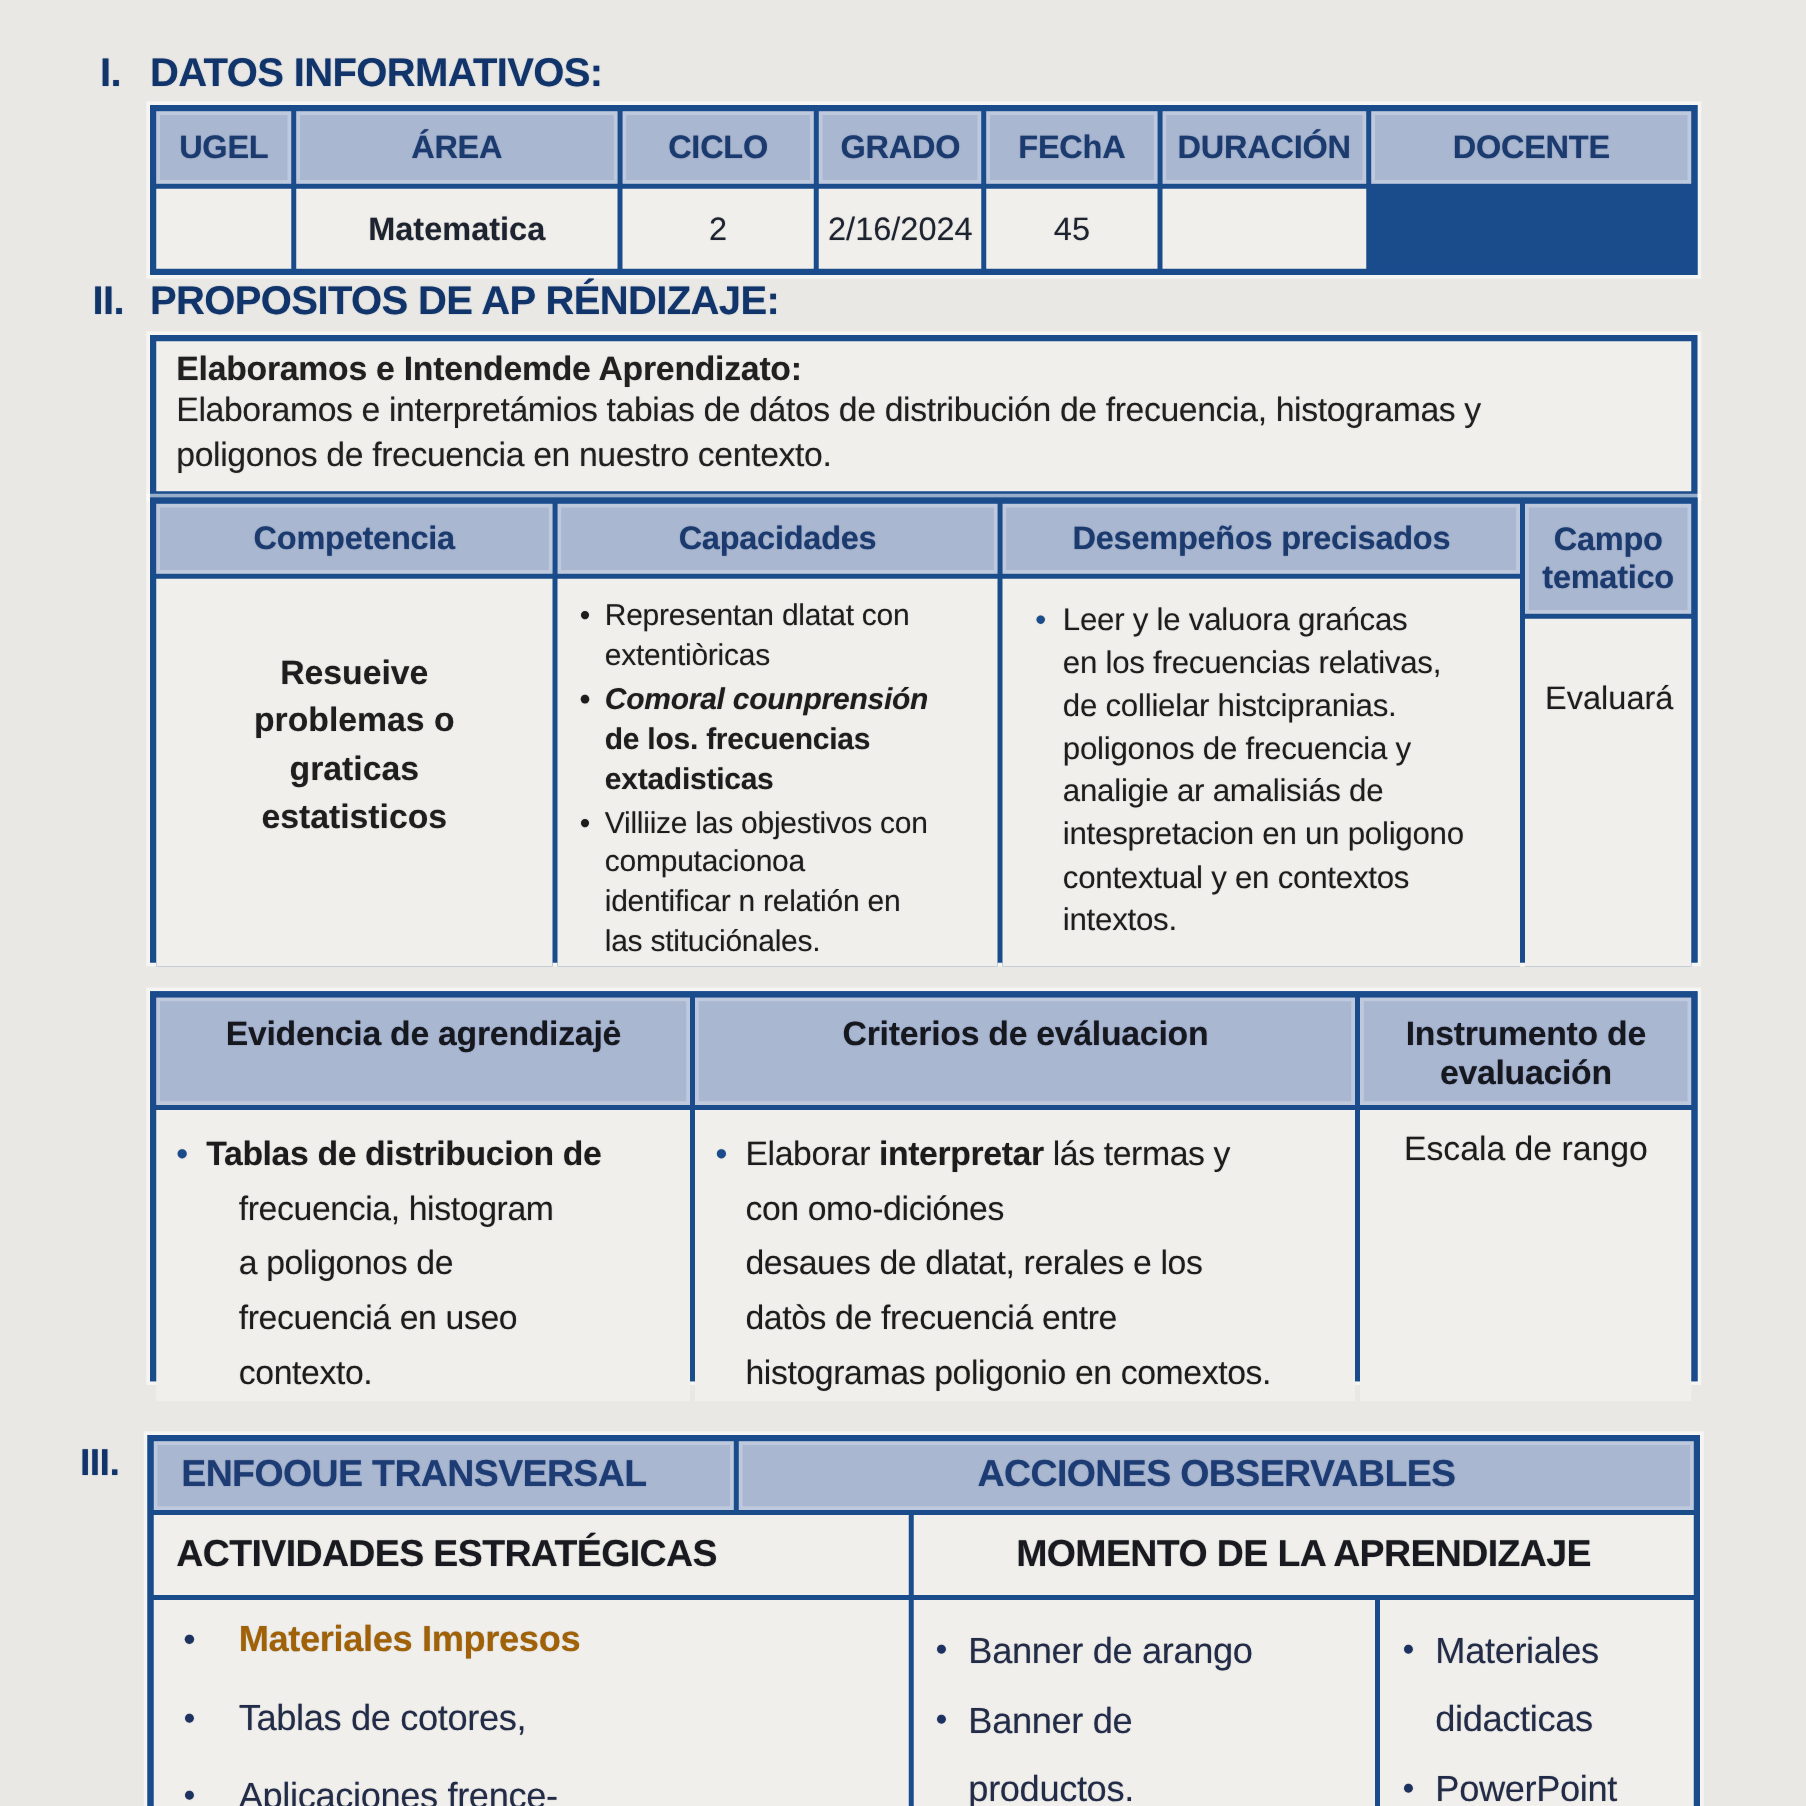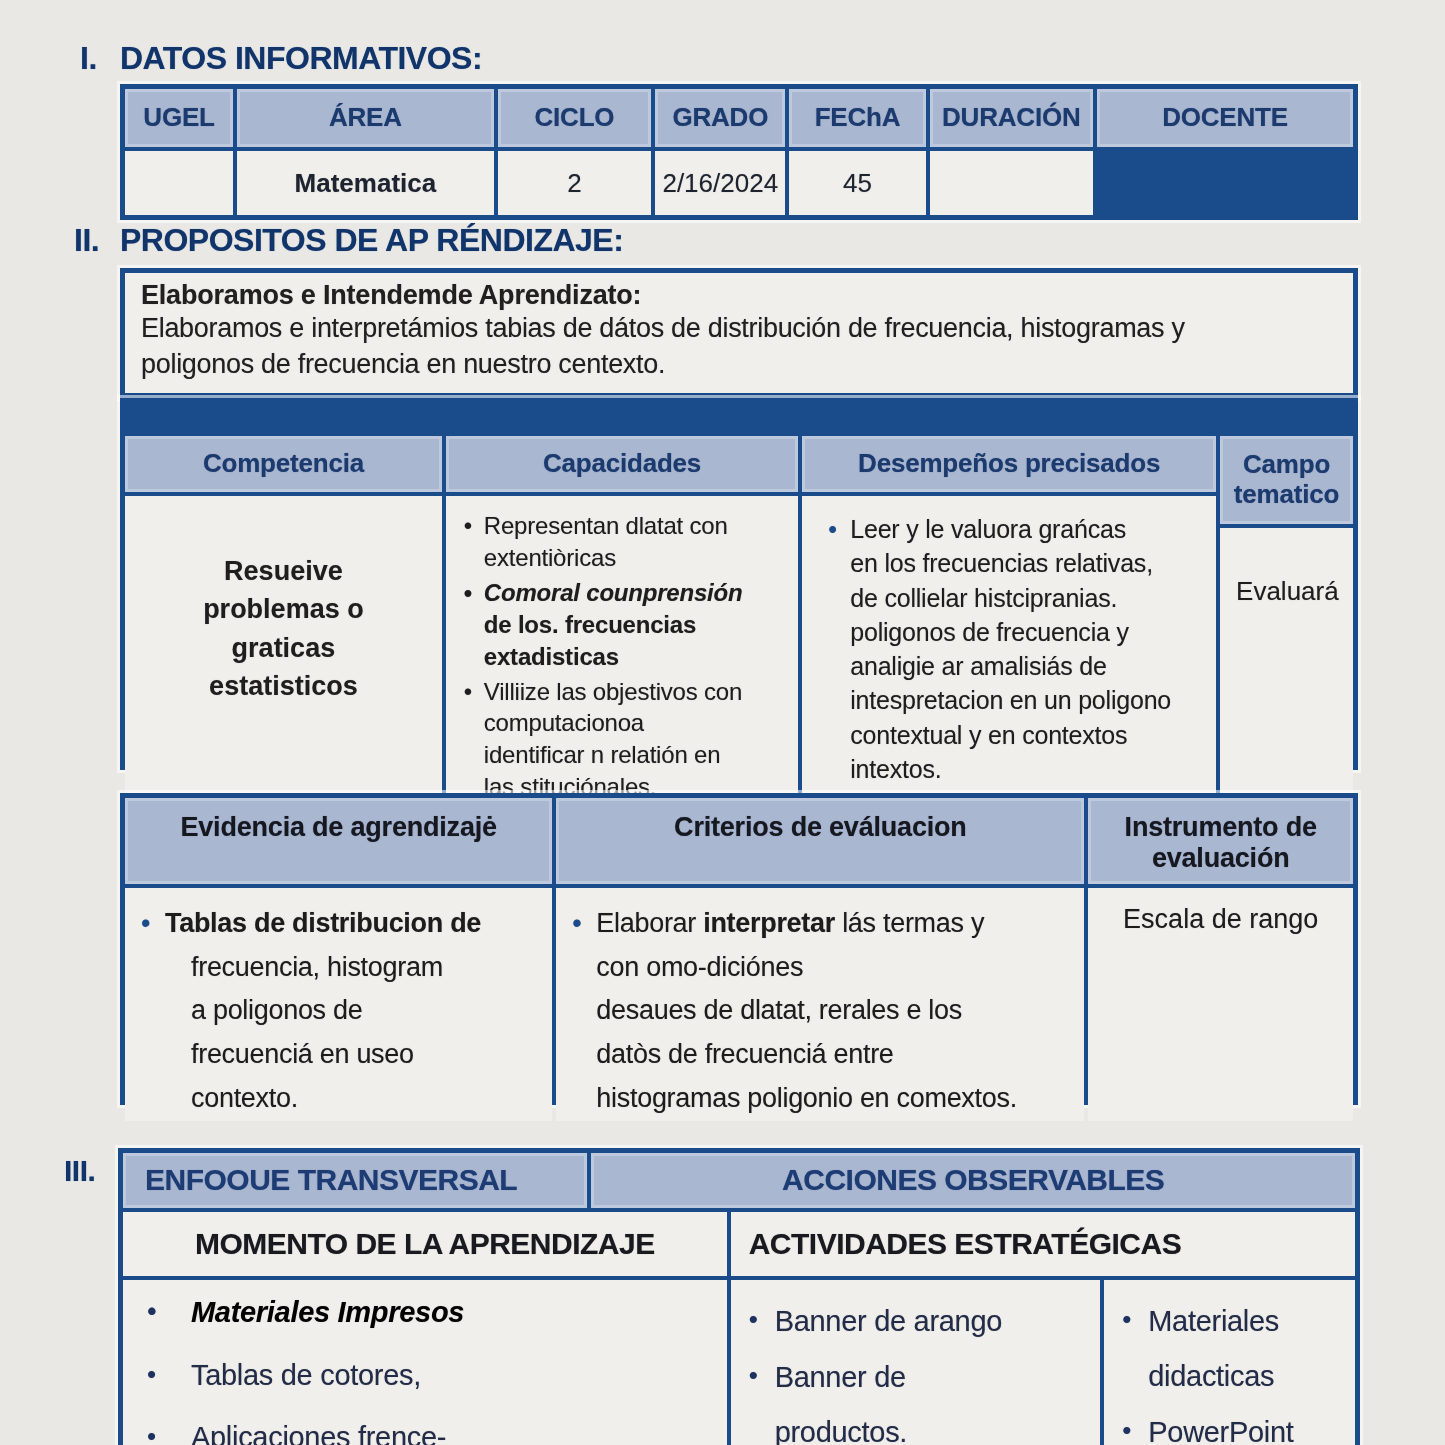--- a/index.html
+++ b/index.html
@@ -36,21 +36,21 @@
 
   
   #intro{left:120px;top:268px;width:1238px;height:130px;border:5px solid #1a4c8c;
          background:#f0efec;padding:7px 16px;box-sizing:border-box;position:absolute;
          box-shadow:0 0 0 3px rgba(255,255,255,.55);}
   .intro-title{font-weight:bold;font-size:27px;letter-spacing:-0.2px;}
   .intro-body{font-size:27px;line-height:1.32;white-space:pre-line;letter-spacing:-0.3px;}
 
   
   #t2{left:120px;top:398px;width:1238px;height:372px;}
-  #t2 .grid{grid-template-columns:25.8% 28.7% 33.7% 1fr;margin-top:33px;}
+  #t2 .grid{grid-template-columns:25.8% 28.7% 33.7% 1fr;}
   .col{display:flex;flex-direction:column;gap:4px;background:#1a4c8c;}
   .col .th{flex:0 0 auto;height:56px;}
   .col .th.tall{height:88px;}
   .col .td{flex:1;}
   .comp{display:flex;justify-content:center;padding-top:56px;text-align:center;
         font-weight:bold;font-size:27px;line-height:1.42;color:#1e1e1e;white-space:pre-line;}
   ul.blist{margin:0;padding:14px 6px 0 14px;list-style:none;}
   ul.blist li{position:relative;padding-left:24px;font-size:24px;line-height:1.33;
               margin-bottom:3px;white-space:pre-line;letter-spacing:-0.2px;color:#1d1d1d;}
   ul.blist li::before{content:"\2022";position:absolute;left:4px;top:0;}
@@ -86,21 +86,21 @@
   .hdr2{background:#f0efec;font-weight:bold;font-size:30px;color:#191a1f;
         display:flex;align-items:center;letter-spacing:-0.5px;
         text-shadow:0 0 1px rgba(20,20,20,.4);}
   .hdr2.center{justify-content:center;}
   .hdr2.left{padding-left:18px;}
   ul.slist{margin:0;padding:14px 4px 0 14px;list-style:none;}
   ul.slist li{position:relative;white-space:pre-line;color:#222c48;letter-spacing:-0.3px;}
   ul.slist li::before{content:"\2022";position:absolute;color:#1d3260;}
   ul.slist1 li{padding-left:54px;font-size:29px;line-height:1.3;margin-bottom:25px;}
   ul.slist1 li::before{left:10px;top:1px;font-size:26px;}
-  ul.slist1 li.first{font-weight:bold;color:#000000;font-style:italic;}
+  ul.slist1 li.first{font-weight:bold;color:#a16207;}
   ul.slist23 li{padding-left:30px;font-size:29px;line-height:1.9;margin-bottom:1px;}
   ul.slist23 li::before{left:4px;top:1px;font-size:26px;}
   .body-shadow{text-shadow:0 0 1px rgba(40,40,40,.35);}
 </style>
 </head>
 <body>
 
 <div class="page body-shadow">
 
   <div class="sec-h" id="h1">
@@ -210,22 +210,22 @@
 
   <div class="sec-h" id="h3">III.</div>
 
   <div class="tbl" id="t4">
     <div class="rows">
       <div class="row row1">
         <div class="th left">ENFOOUE TRANSVERSAL</div>
         <div class="th">ACCIONES OBSERVABLES</div>
       </div>
       <div class="row row2">
+        <div class="hdr2 left">ACTIVIDADES ESTRATÉGICAS</div>
         <div class="hdr2 center">MOMENTO DE LA APRENDIZAJE</div>
-        <div class="hdr2 left">ACTIVIDADES ESTRATÉGICAS</div>
       </div>
       <div class="row row3">
         <div class="td">
           <ul class="slist slist1">
             <li class="first">Materiales Impresos</li>
             <li>Tablas de cotores,</li>
             <li>Aplicaciones frence-</li>
           </ul>
         </div>
         <div class="td">

